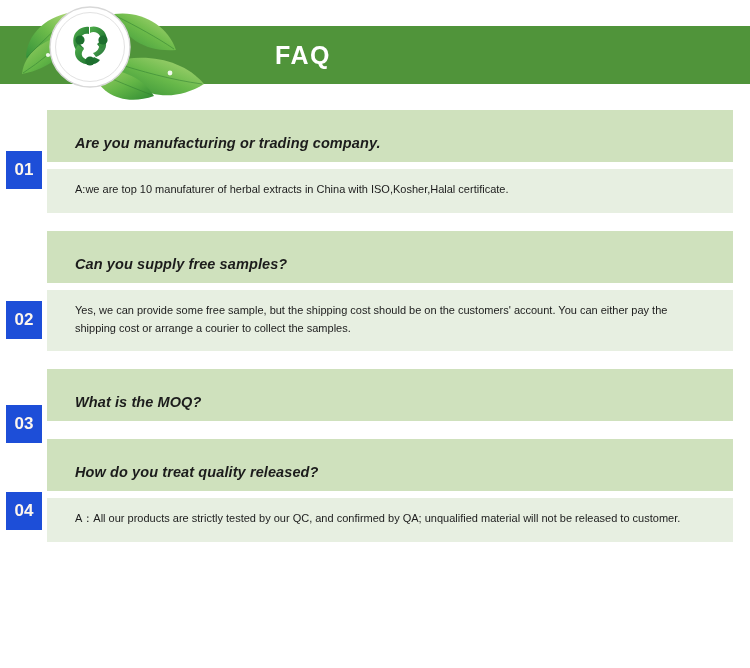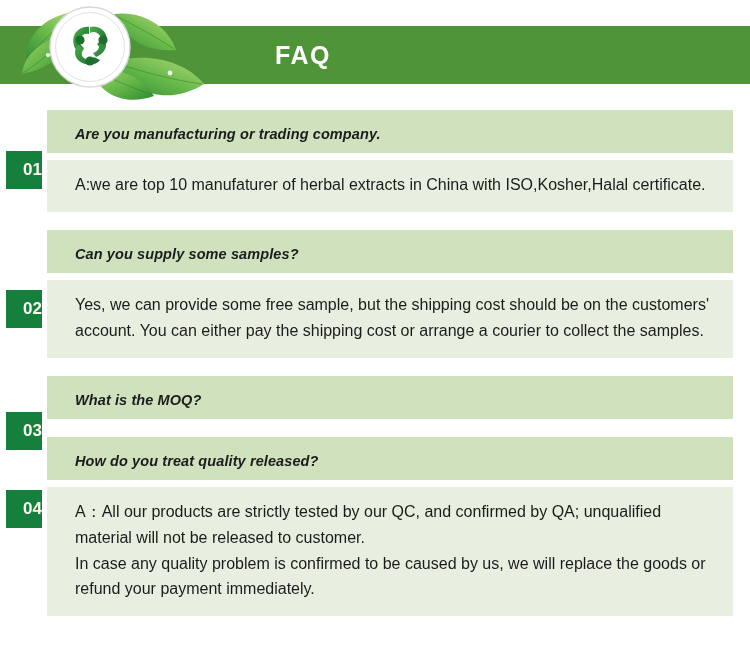--- a/index.html
+++ b/index.html
@@ -64,47 +64,47 @@
   }
   .faq-item {
     position: relative;
     margin-bottom: 18px;
   }
   .faq-badge {
     position: absolute;
     left: 6px;
     width: 36px;
     height: 38px;
-    background: #15803d;
+    background: #1d4ed8;
     color: #fdf6ee;
     font-size: 17px;
     font-weight: bold;
-    text-align: right;
+    text-align: center;
     line-height: 38px;
     font-family: "Liberation Sans", sans-serif;
     z-index: 3;
   }
   .faq-body {
     margin-left: 47px;
     margin-right: 17px;
   }
   .faq-question {
     background: #cfe1bd;
-    padding: 16px 0 11px 28px;
+    padding: 25px 0 11px 28px;
     font-size: 14.5px;
     font-weight: bold;
     font-style: italic;
     color: #1c1c1c;
     font-family: "Liberation Sans", sans-serif;
     letter-spacing: 0.1px;
   }
   .faq-answer {
     background: #e7efe1;
     padding: 12px 24px 14px 28px;
-    font-size: 16px;
+    font-size: 11px;
     color: #1c1c1c;
     line-height: 1.62;
     font-family: "Liberation Sans", sans-serif;
     margin-top: 7px;
   }
   .faq-answer p {
     margin: 0;
   }
 </style>
 </head>
@@ -183,40 +183,39 @@
     <div class="faq-badge" style="top:41px;">01</div>
     <div class="faq-body">
       <div class="faq-question">Are you manufacturing or trading company.</div>
       <div class="faq-answer">
         <p>A:we are top 10 manufaturer of herbal extracts in China with ISO,Kosher,Halal certificate.</p>
       </div>
     </div>
   </div>
 
   <div class="faq-item">
-    <div class="faq-badge" style="top:60px;">02</div>
-    <div class="faq-body">
-      <div class="faq-question">Can you supply some samples?</div>
+    <div class="faq-badge" style="top:70px;">02</div>
+    <div class="faq-body">
+      <div class="faq-question">Can you supply free samples?</div>
       <div class="faq-answer">
         <p>Yes, we can provide some free sample, but the shipping cost should be on the customers' account. You can either pay the shipping cost or arrange a courier to collect the samples.</p>
       </div>
     </div>
   </div>
 
   <div class="faq-item">
     <div class="faq-badge" style="top:36px;">03</div>
     <div class="faq-body">
       <div class="faq-question">What is the MOQ?</div>
     </div>
   </div>
 
   <div class="faq-item">
     <div class="faq-badge" style="top:38px;margin-top:15px;">04</div>
     <div class="faq-body">
       <div class="faq-question">How do you treat quality released?</div>
       <div class="faq-answer">
         <p>A：All our products are strictly tested by our QC, and confirmed by QA; unqualified material will not be released to customer.</p>
-        <p>In case any quality problem is confirmed to be caused by us, we will replace the goods or refund your payment immediately.</p>
       </div>
     </div>
   </div>
 
 </div>
 
 </body></html>

